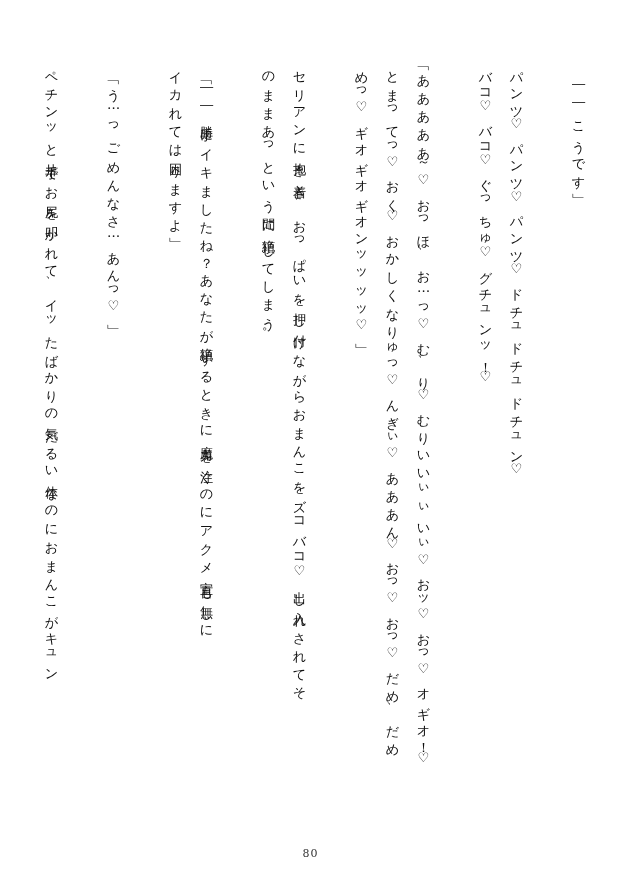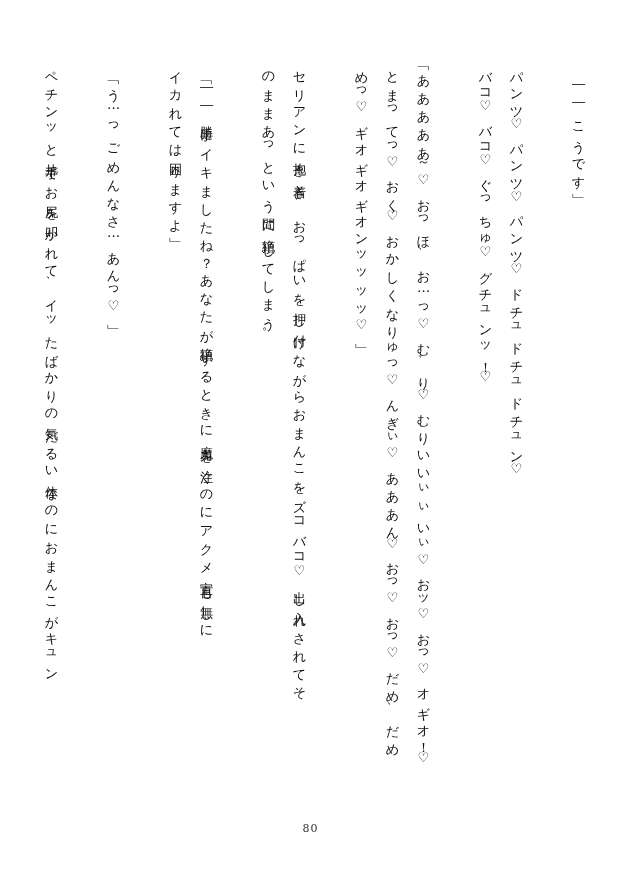--- a/index.html
+++ b/index.html
@@ -44,21 +44,21 @@
     box-sizing: border-box;
     white-space: nowrap;
     overflow: visible;
     font-feature-settings: "vert" 1;
   }
   .vline.indent {
     padding-top: 14px;
   }
   .page-number {
     position: absolute;
-    bottom: 40px;
+    bottom: 15px;
     left: 0;
     right: 0;
     text-align: center;
     font-family: "DejaVu Serif", serif;
     font-size: 11px;
     color: #333333;
     letter-spacing: 1px;
     margin-top: 12px;
   }
 </style>

